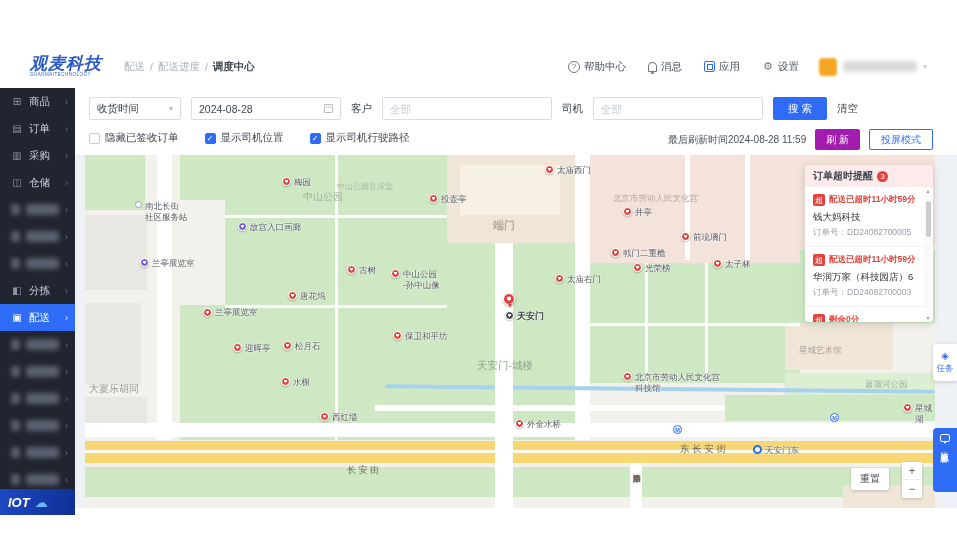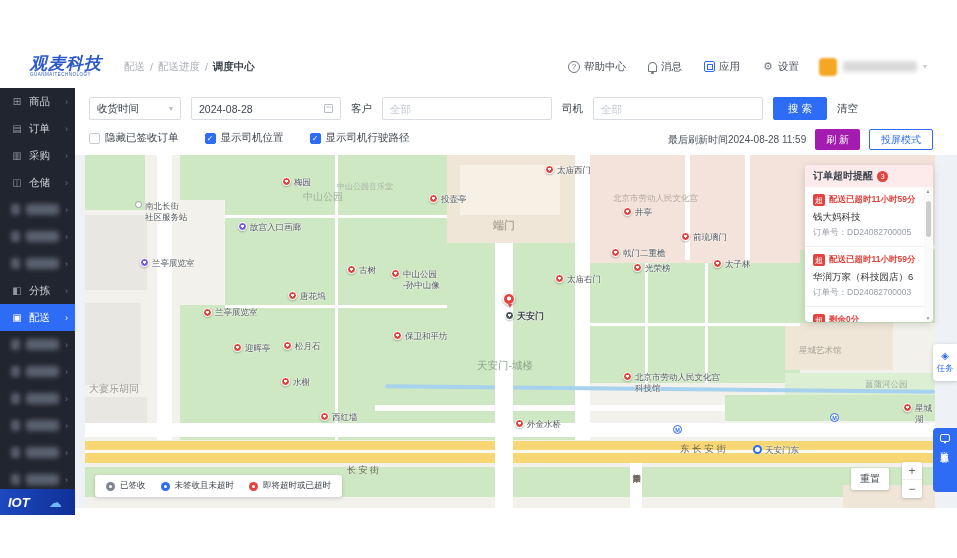--- a/index.html
+++ b/index.html
@@ -31,21 +31,21 @@
   
   .sidebar { position:absolute; left:0; top:88px; width:75px; height:427px; background:#21252f; overflow:hidden; }
   .side-item { height:27px; display:flex; align-items:center; padding:0 7px 0 11px; gap:6px; cursor:pointer; }
   .side-item .sic { font-size:10px; color:#8f96a3; width:12px; text-align:center; }
   .side-item .slab { font-size:10.5px; color:#ccd1d9; }
   .side-item .sarrow { margin-left:auto; color:#6a7180; font-size:9px; }
   .side-item.active { background:#2e6cf5; }
   .side-item.active .slab, .side-item.active .sic, .side-item.active .sarrow { color:#fff; }
   .blur-chip { width:40px; height:11px; background:#5a6170; border-radius:3px; filter:blur(2.5px); }
   .blur-ic { width:11px; height:11px; background:#555c6a; border-radius:2px; filter:blur(2px); }
-  .iot-footer { position:absolute; left:0; bottom:0; width:75px; height:26px; background:linear-gradient(100deg,#1d49c0,#0f2f96); display:flex; align-items:center; padding:0 8px; gap:19px; }
+  .iot-footer { position:absolute; left:0; bottom:0; width:75px; height:26px; background:linear-gradient(100deg,#1d49c0,#0f2f96); display:flex; align-items:center; padding:0 8px; gap:5px; }
   .iot-text { color:#fff; font-weight:bold; font-style:italic; font-size:13px; }
   .iot-cloud { color:#6fb8ff; font-size:13px; filter:blur(.4px); }
 
   
   .content { position:absolute; left:75px; top:88px; width:882px; height:427px; background:#eef1f5; }
   .filter-card { position:absolute; left:0; top:0; width:882px; height:67px; background:#fff; }
   .frow1 { position:absolute; left:14px; top:9px; display:flex; align-items:center; gap:10px; }
   .fselect { width:92px; height:23px; border:1px solid #d9dce1; border-radius:2px; display:flex; align-items:center; padding:0 7px; font-size:10.5px; color:#3f4650; cursor:pointer; }
   .fselect .caret { margin-left:auto; color:#b9bec6; font-size:8px; }
   .fdate { width:150px; height:23px; border:1px solid #d9dce1; border-radius:2px; display:flex; align-items:center; padding:0 7px; font-size:10.5px; color:#3f4650; cursor:pointer; }
@@ -378,34 +378,20 @@
           <div class="alabel" style="left: 528px; top: 38px; font-size: 8.5px; color: rgb(179, 169, 158);">北京市劳动人民文化宫</div>
           <div class="alabel" style="left: 392px; top: 204px; font-size: 10.5px; color: rgb(143, 167, 143);">天安门-城楼</div>
           <div class="alabel" style="left: 714px; top: 190px; font-size: 8.5px; color: rgb(168, 162, 150);">星城艺术馆</div>
           <div class="alabel" style="left: 780px; top: 224px; font-size: 8.5px; color: rgb(157, 176, 160);">菖蒲河公园</div>
           <div class="alabel" style="left: 4px; top: 228px; font-size: 10px; color: rgb(155, 155, 147);">大宴乐胡同</div>
           <div class="slabel" style="left: 595px; top: 289px; font-size: 9.5px; color: rgb(107, 98, 87);">东 长 安 街</div>
           <div class="slabel" style="left: 262px; top: 311px; font-size: 9px; color: rgb(107, 98, 87);">长 安 街</div>
           <div class="slabel" style="left: 546px; top: 313px; font-size: 8px; color: rgb(107, 98, 87); writing-mode: vertical-lr;">广场东侧路</div>
         </div>
 
-      <div class="legend" id="legend">
-          <div class="leg-item">
-            <span class="leg-pin" style="background: rgb(127, 134, 146);"></span>
-            <span class="leg-label">已签收</span>
-          </div>
-          <div class="leg-item">
-            <span class="leg-pin" style="background: rgb(46, 108, 245);"></span>
-            <span class="leg-label">未签收且未超时</span>
-          </div>
-          <div class="leg-item">
-            <span class="leg-pin" style="background: rgb(226, 67, 62);"></span>
-            <span class="leg-label">即将超时或已超时</span>
-          </div>
-        </div>
 
       <button class="btn-reset">重置</button>
       <div class="zoomctl">
         <div class="zbtn">+</div>
         <div class="zbtn">−</div>
       </div>
     </div>
 
     <div class="alert-panel">
       <div class="ap-header">

